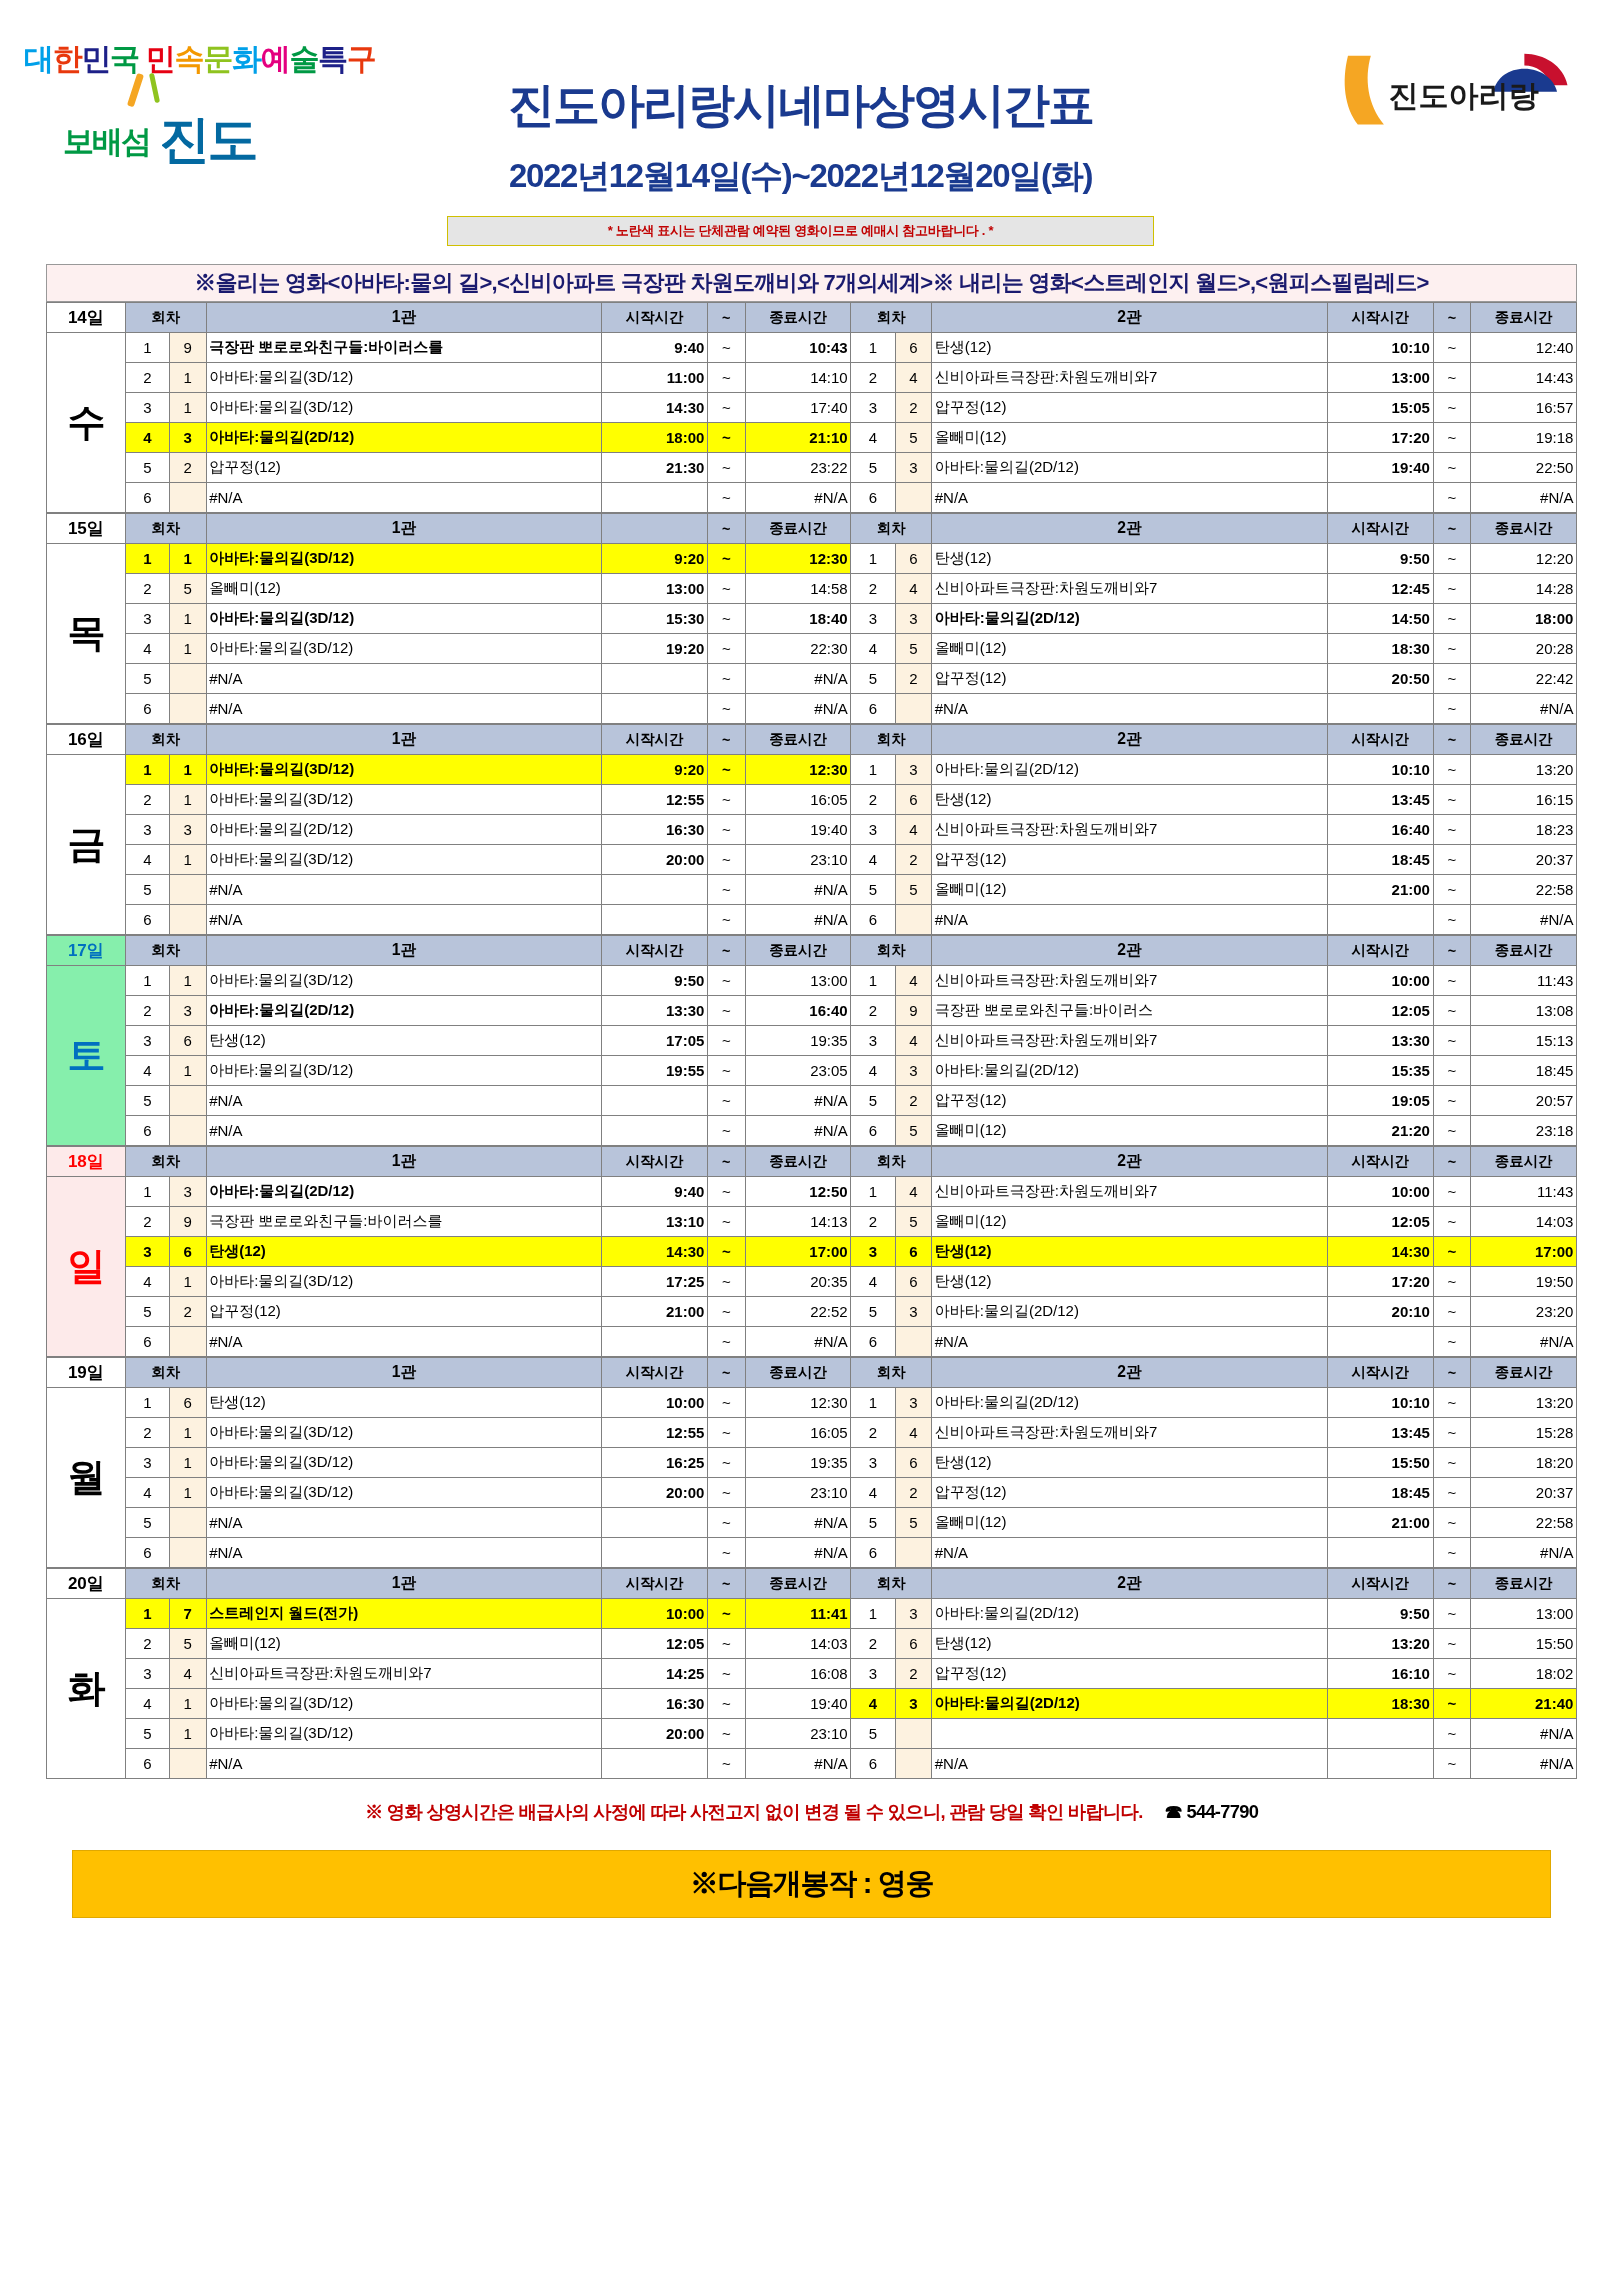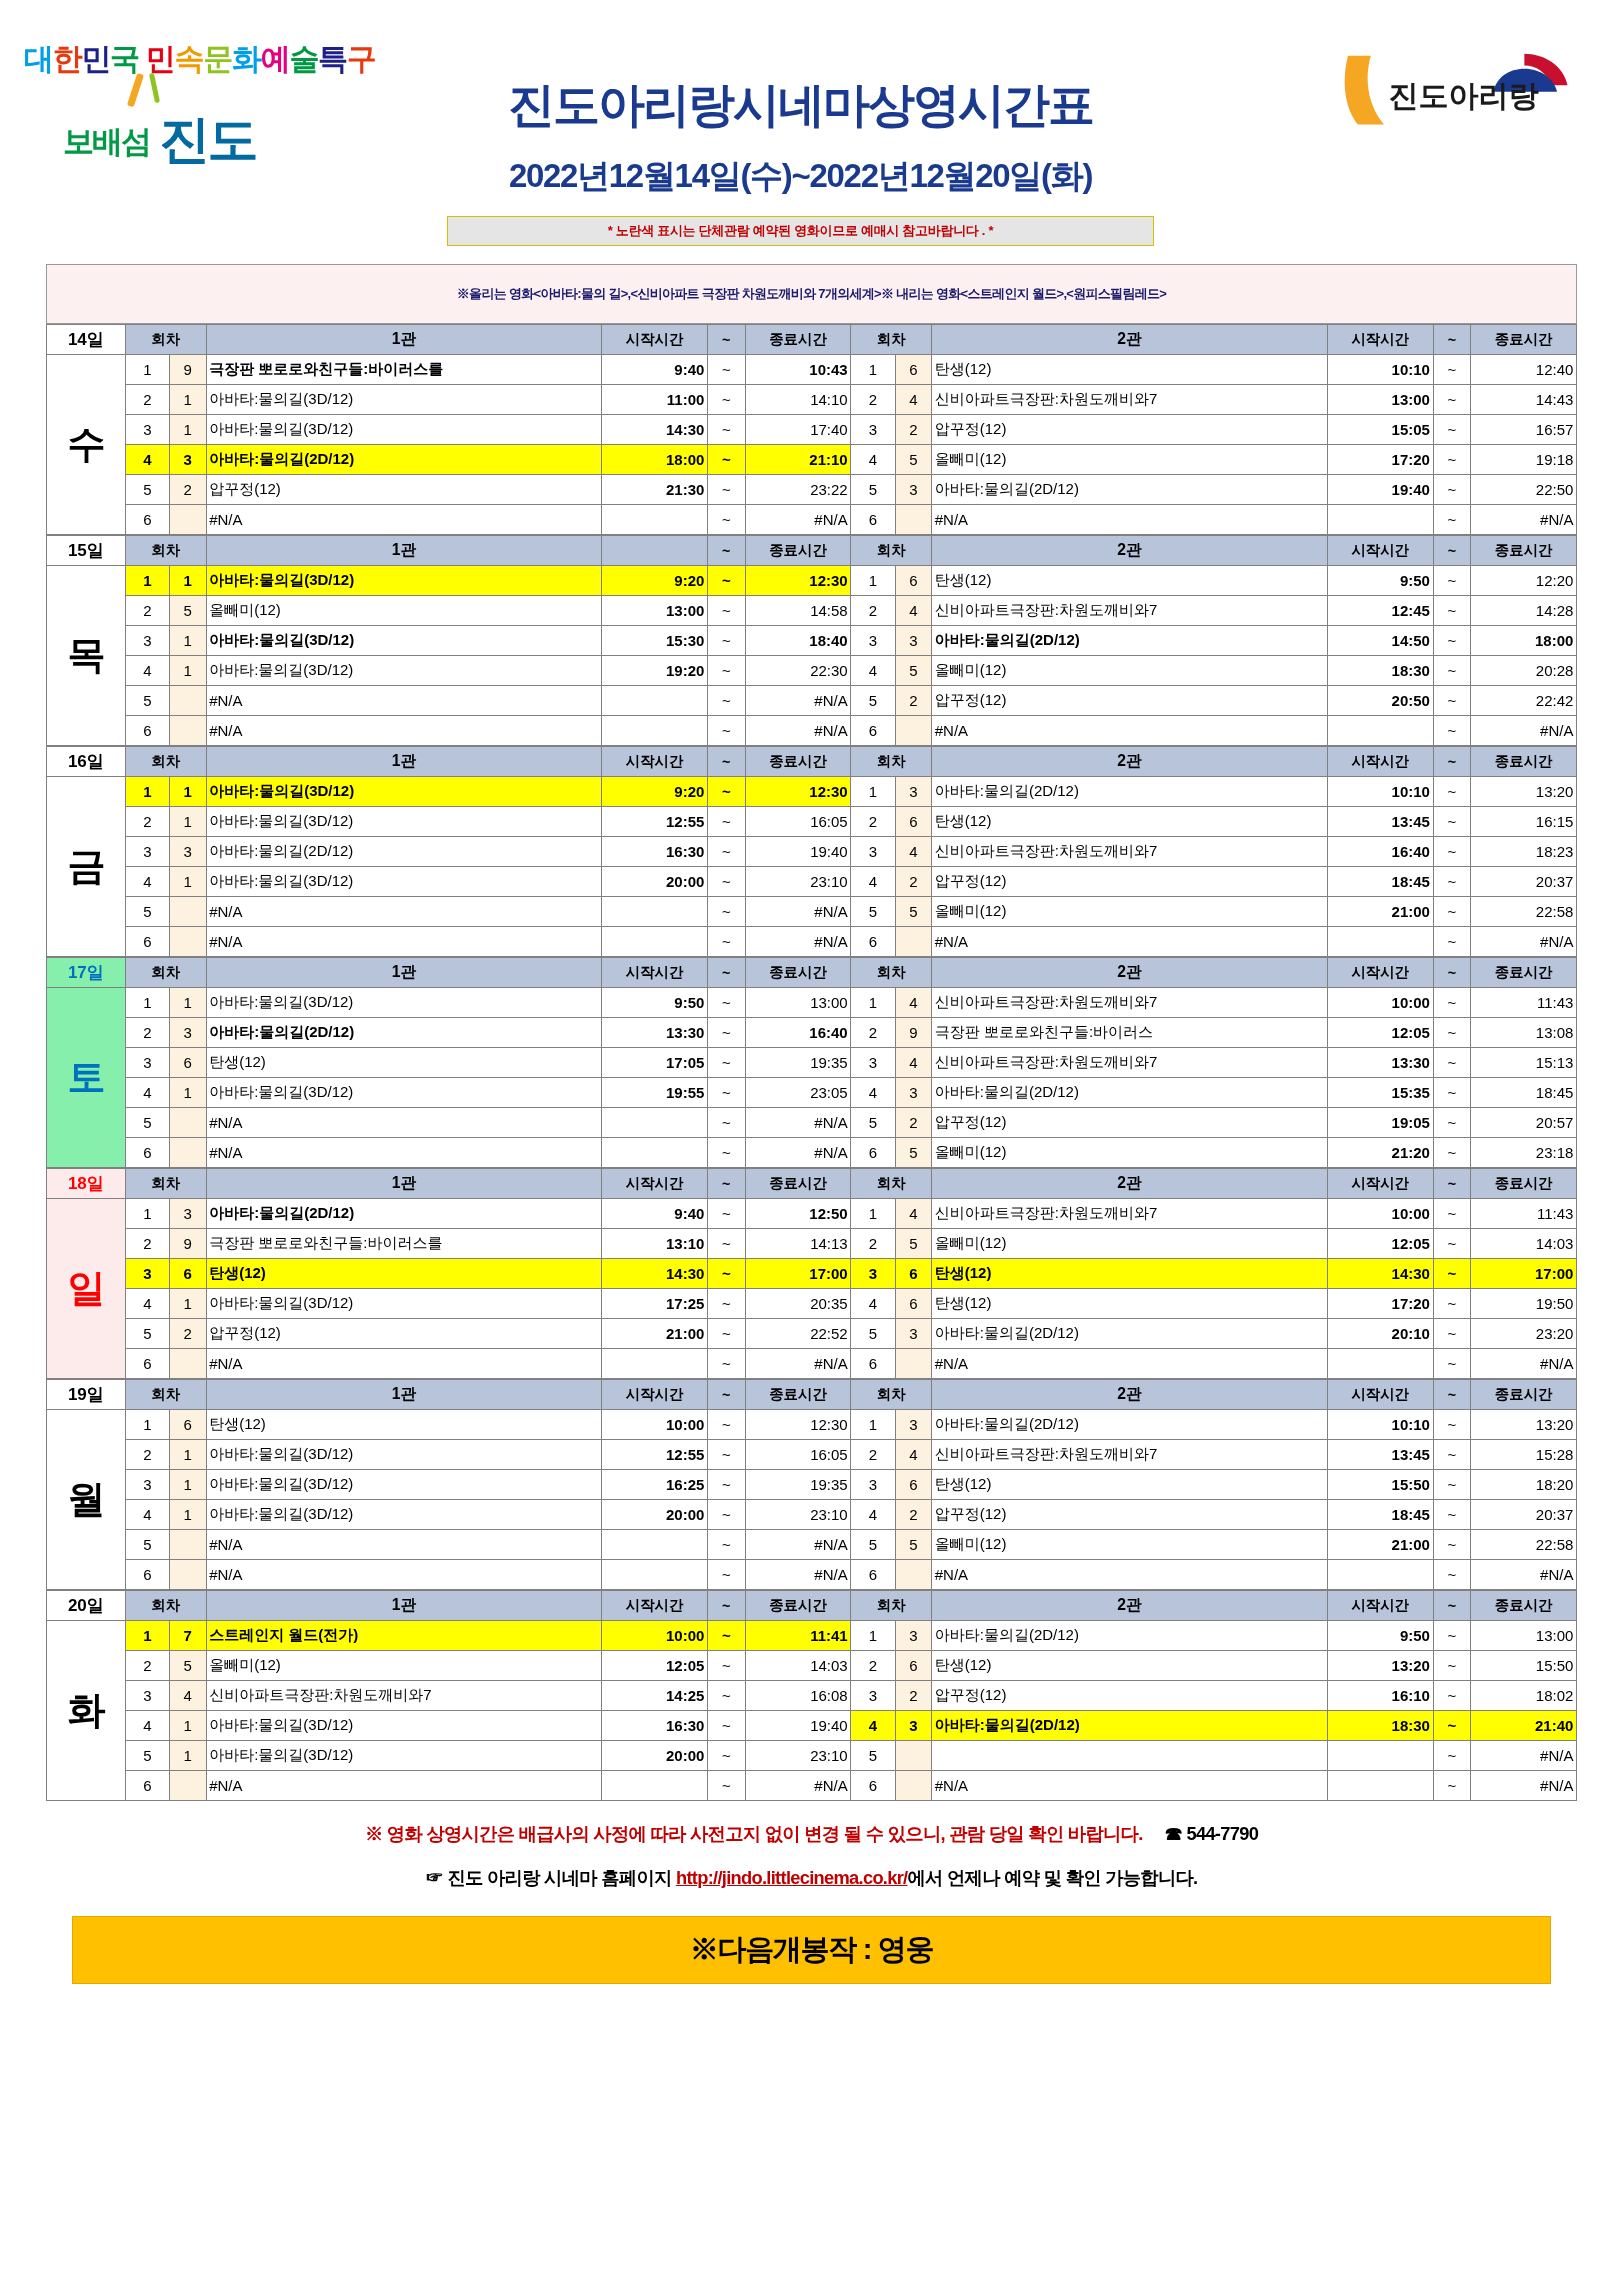--- a/index.html
+++ b/index.html
@@ -68,22 +68,22 @@
     letter-spacing:-0.3px;
   }
   .logo-right { width: 340px; display:flex; justify-content:flex-end; padding-top:6.5px;}
   .logo-right svg { display:block; }
   
   .banner {
     margin: 18.3px 46px 0 46px;
     border: 1.3px solid #999;
     background: #fdf0f0;
     text-align:center;
-    font-size: 13px; font-weight:bold; color:#1a1a6e;
-    padding: 20px 0; letter-spacing:-0.7px;
+    font-size: 22px; font-weight:bold; color:#1a1a6e;
+    padding: 3px 0; letter-spacing:-0.7px;
   }
   
   table.sched {
     margin: 0 46px;
     border-collapse: collapse;
     width: calc(100% - 92px);
     table-layout: fixed;
     font-size: 15px;
   }
   table.sched td, table.sched th {
@@ -1011,20 +1011,17 @@
         </tbody>
       </table>
     </div>
 
   <div class="foot1">
     <span class="red">※ 영화 상영시간은 배급사의 사정에 따라 사전고지 없이 변경 될 수 있으니, 관람 당일 확인 바랍니다.</span>
     <span>&nbsp;&nbsp;&nbsp;</span>
     <span class="tel">☎ 544-7790</span>
   </div>
 
-  <div class="foot2">
-    <span>☞ 진도 아리랑 시네마 홈페이지 </span><a class="url" href="#">http://jindo.littlecinema.co.kr/</a><span>에서 언제나 예약 및 확인 가능합니다.</span>
-  </div>
 
   <div class="foot-band">※다음개봉작 : 영웅</div>
 
 </div>
 
 
 </body></html>

